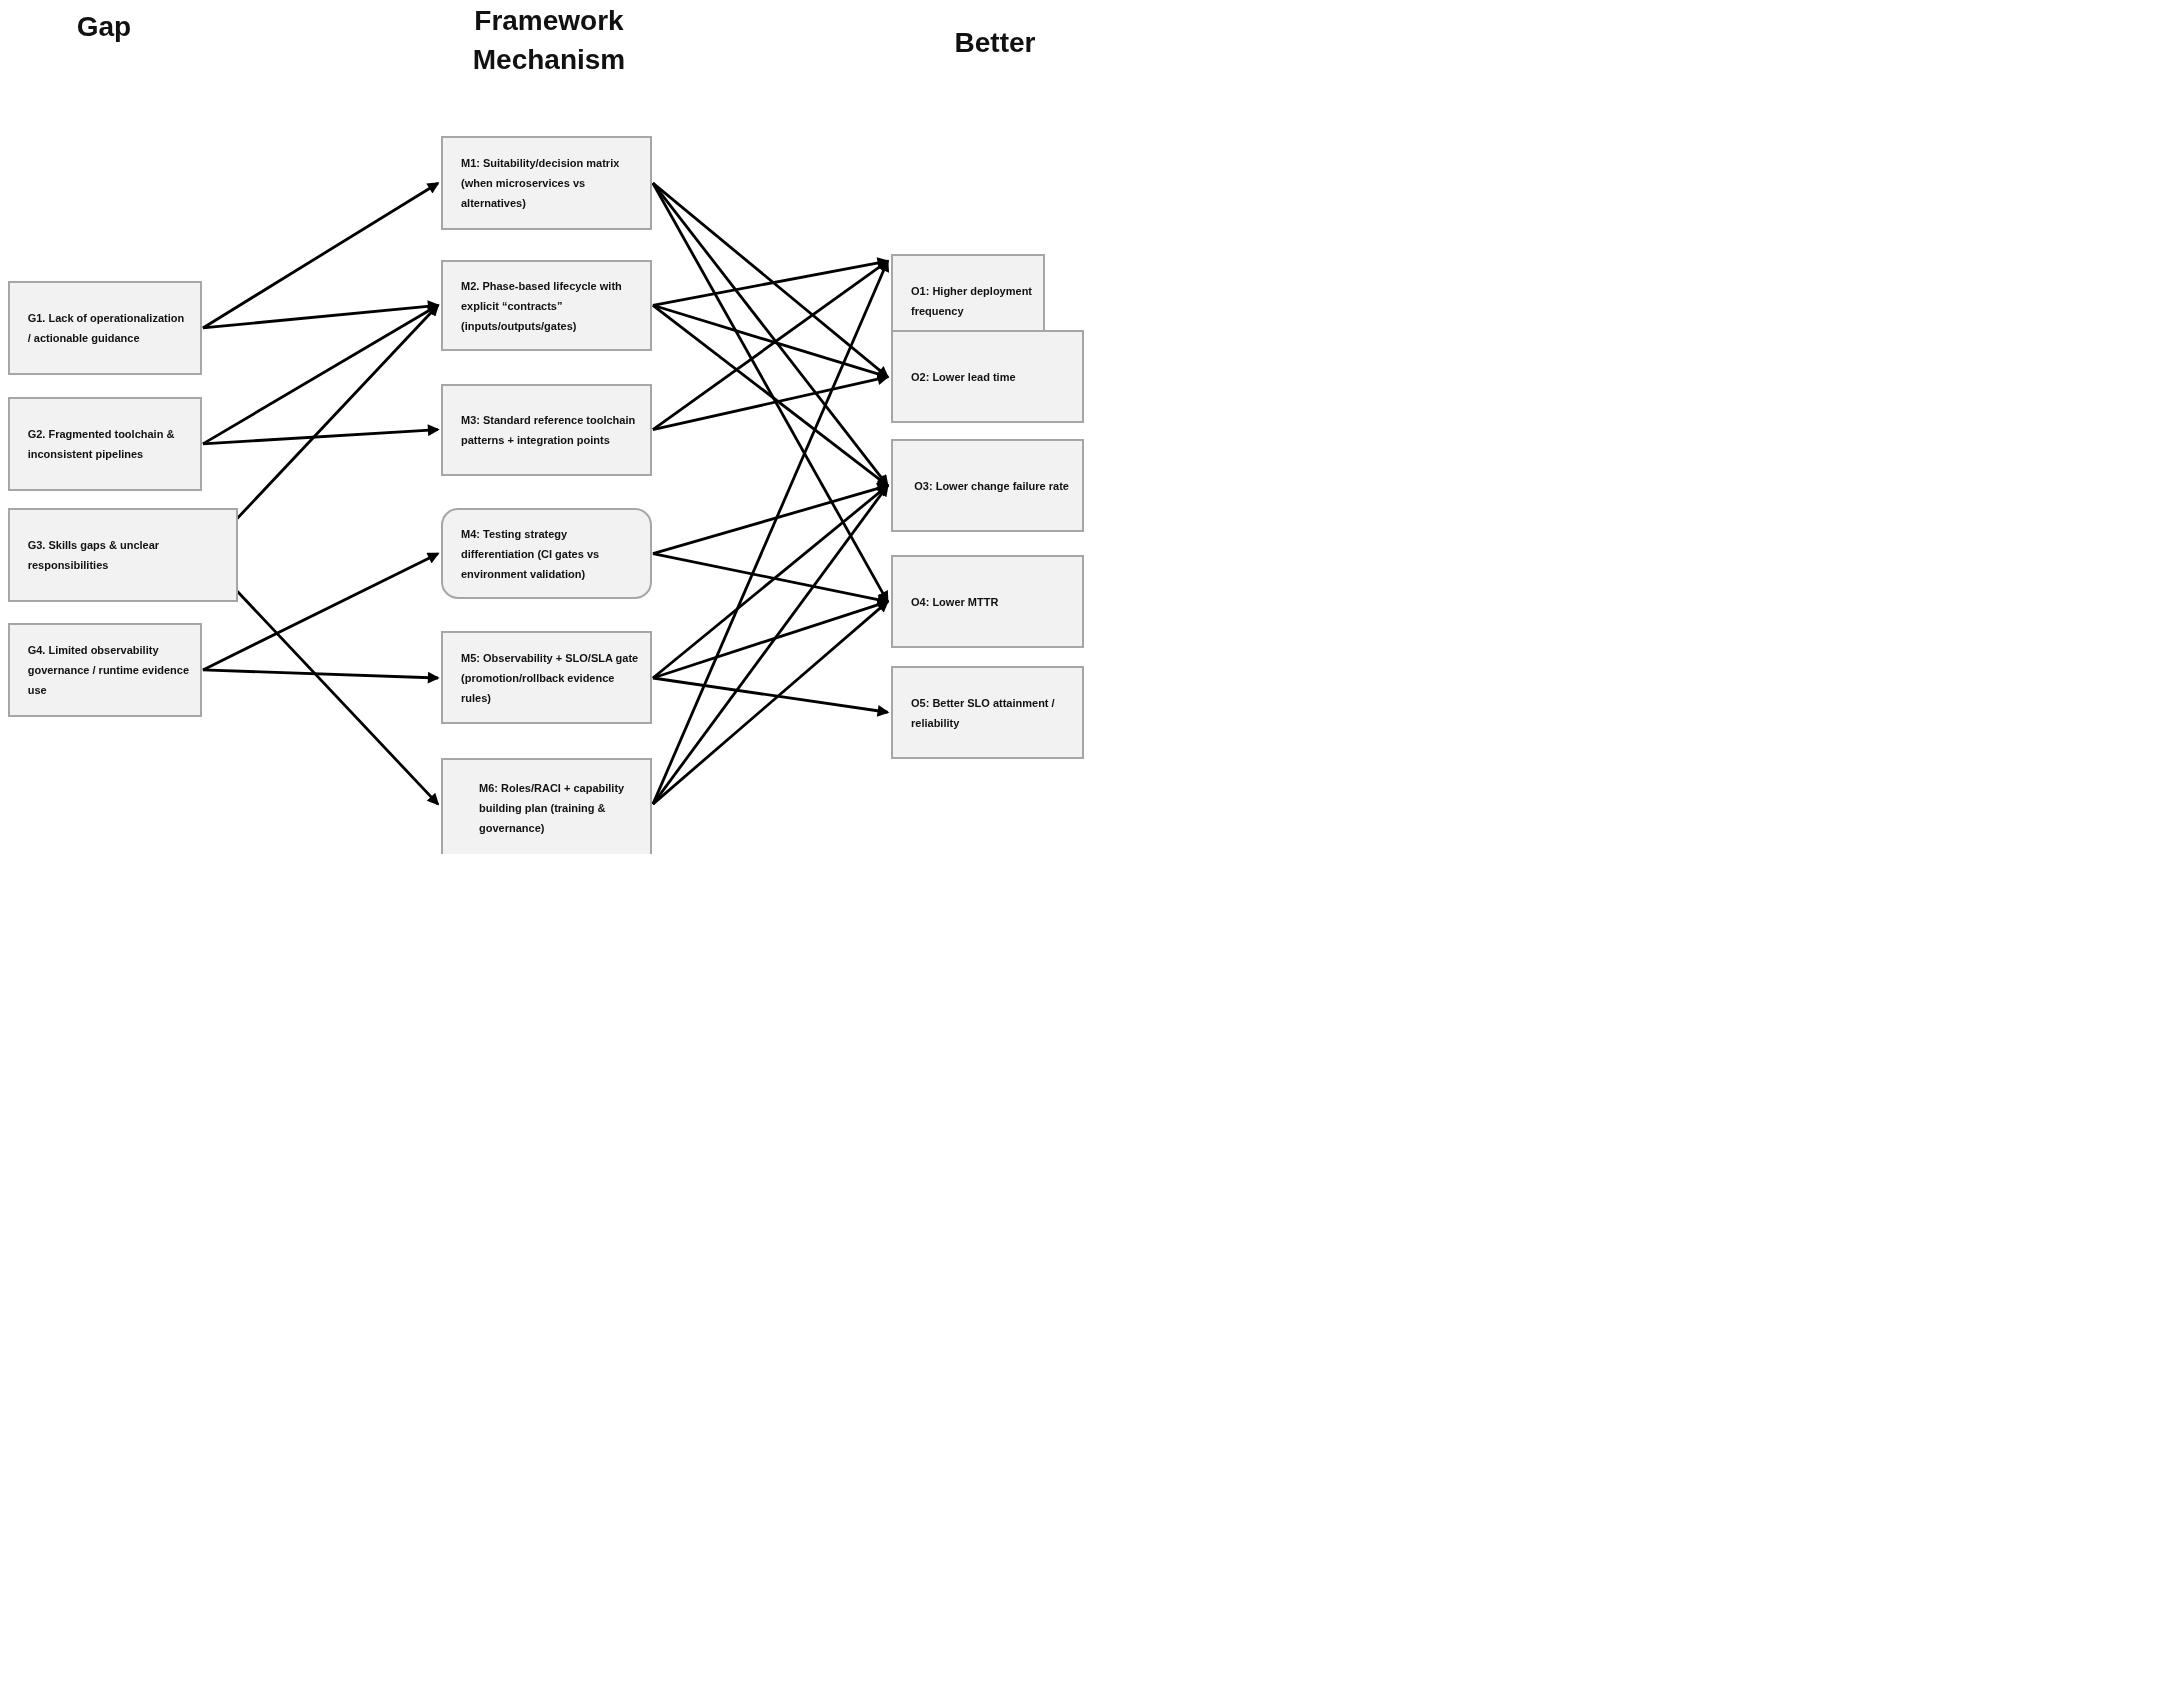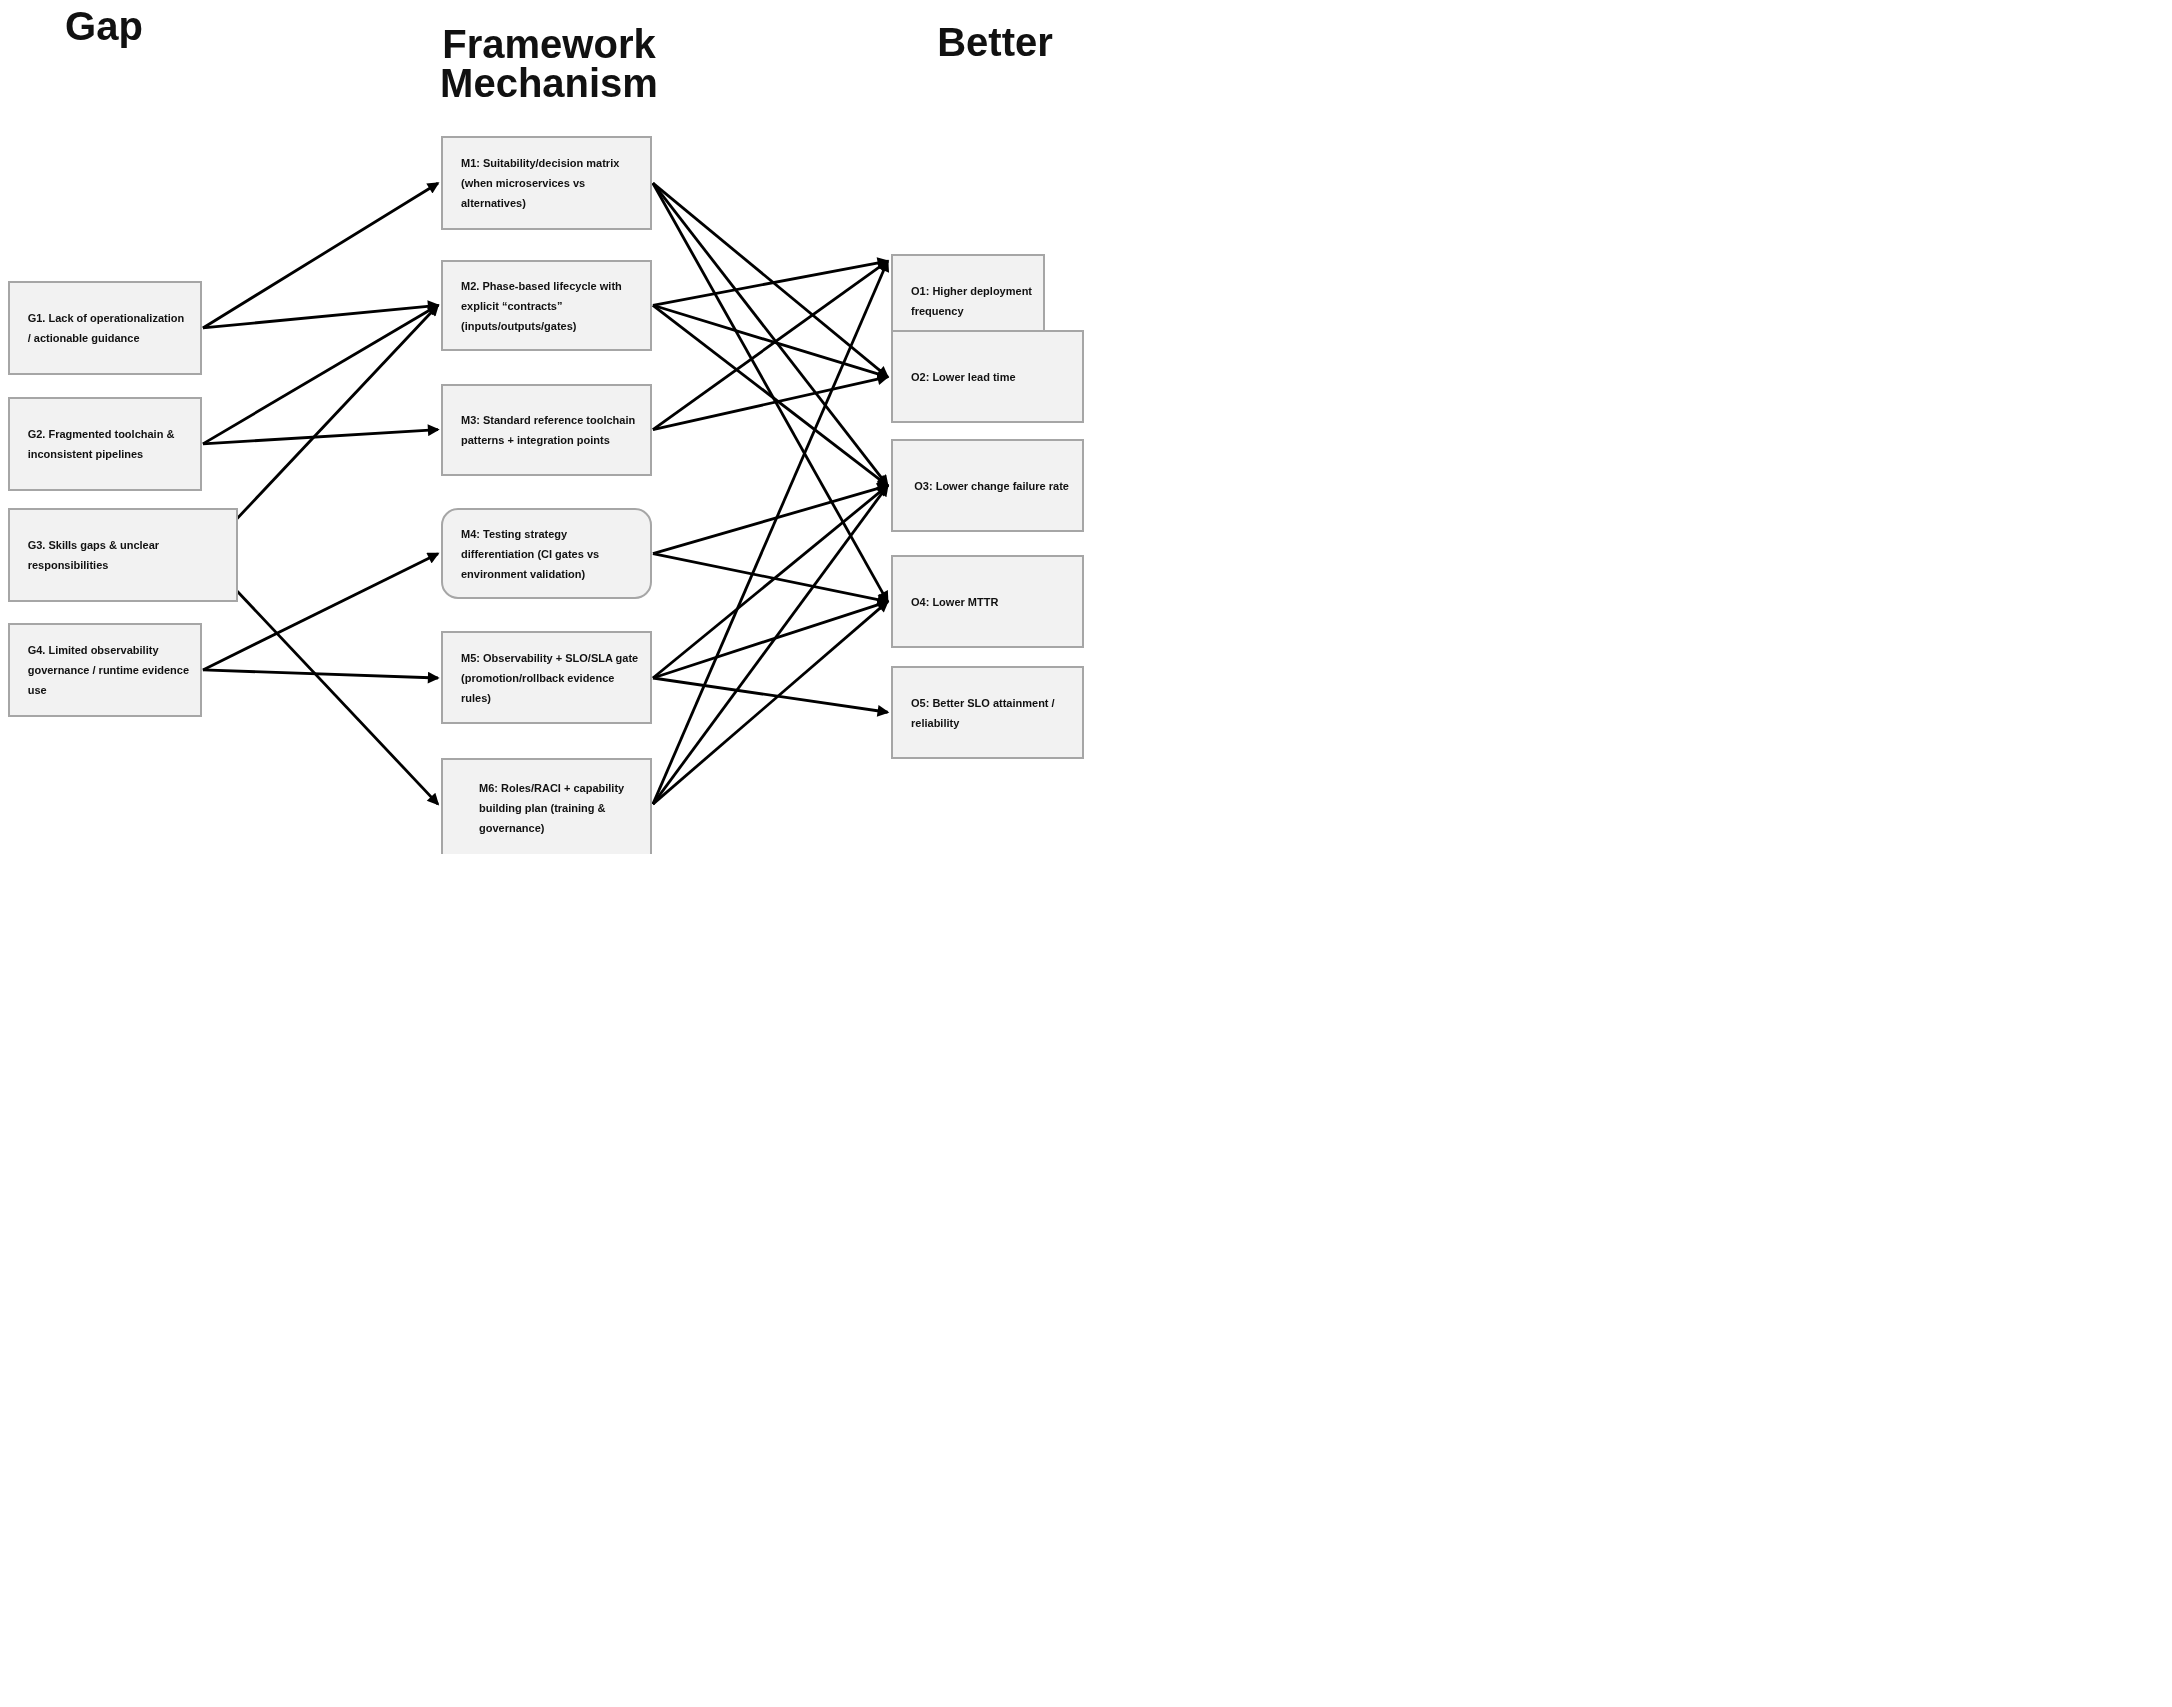--- a/index.html
+++ b/index.html
@@ -7,25 +7,25 @@
     position:relative;
     width:1087px;height:854px;
     background:#ffffff;
     overflow:hidden;
   }
   #edge-layer{position:absolute;left:0;top:0;width:1087px;height:854px;}
   .hdr{
     position:absolute;
     transform:translateX(-50%);
     font-weight:bold;color:#111111;
-    font-size:40px;line-height:39px;
+    font-size:28px;line-height:39px;
     text-align:center;white-space:nowrap;
   }
   #hdr-gap{left:104px;top:7px;}
-  #hdr-mech{left:549px;top:1.4px;margin-top:24px;}
+  #hdr-mech{left:549px;top:1.4px;}
   #hdr-out{left:995px;top:22.5px;}
   .node{
     position:absolute;
     box-sizing:border-box;
     background:#f2f2f2;
     border:2.1px solid #a6a6a6;
     display:flex;align-items:center;
     padding:4.2px 9.8px 4.2px 18px;
     color:#111111;
   }

